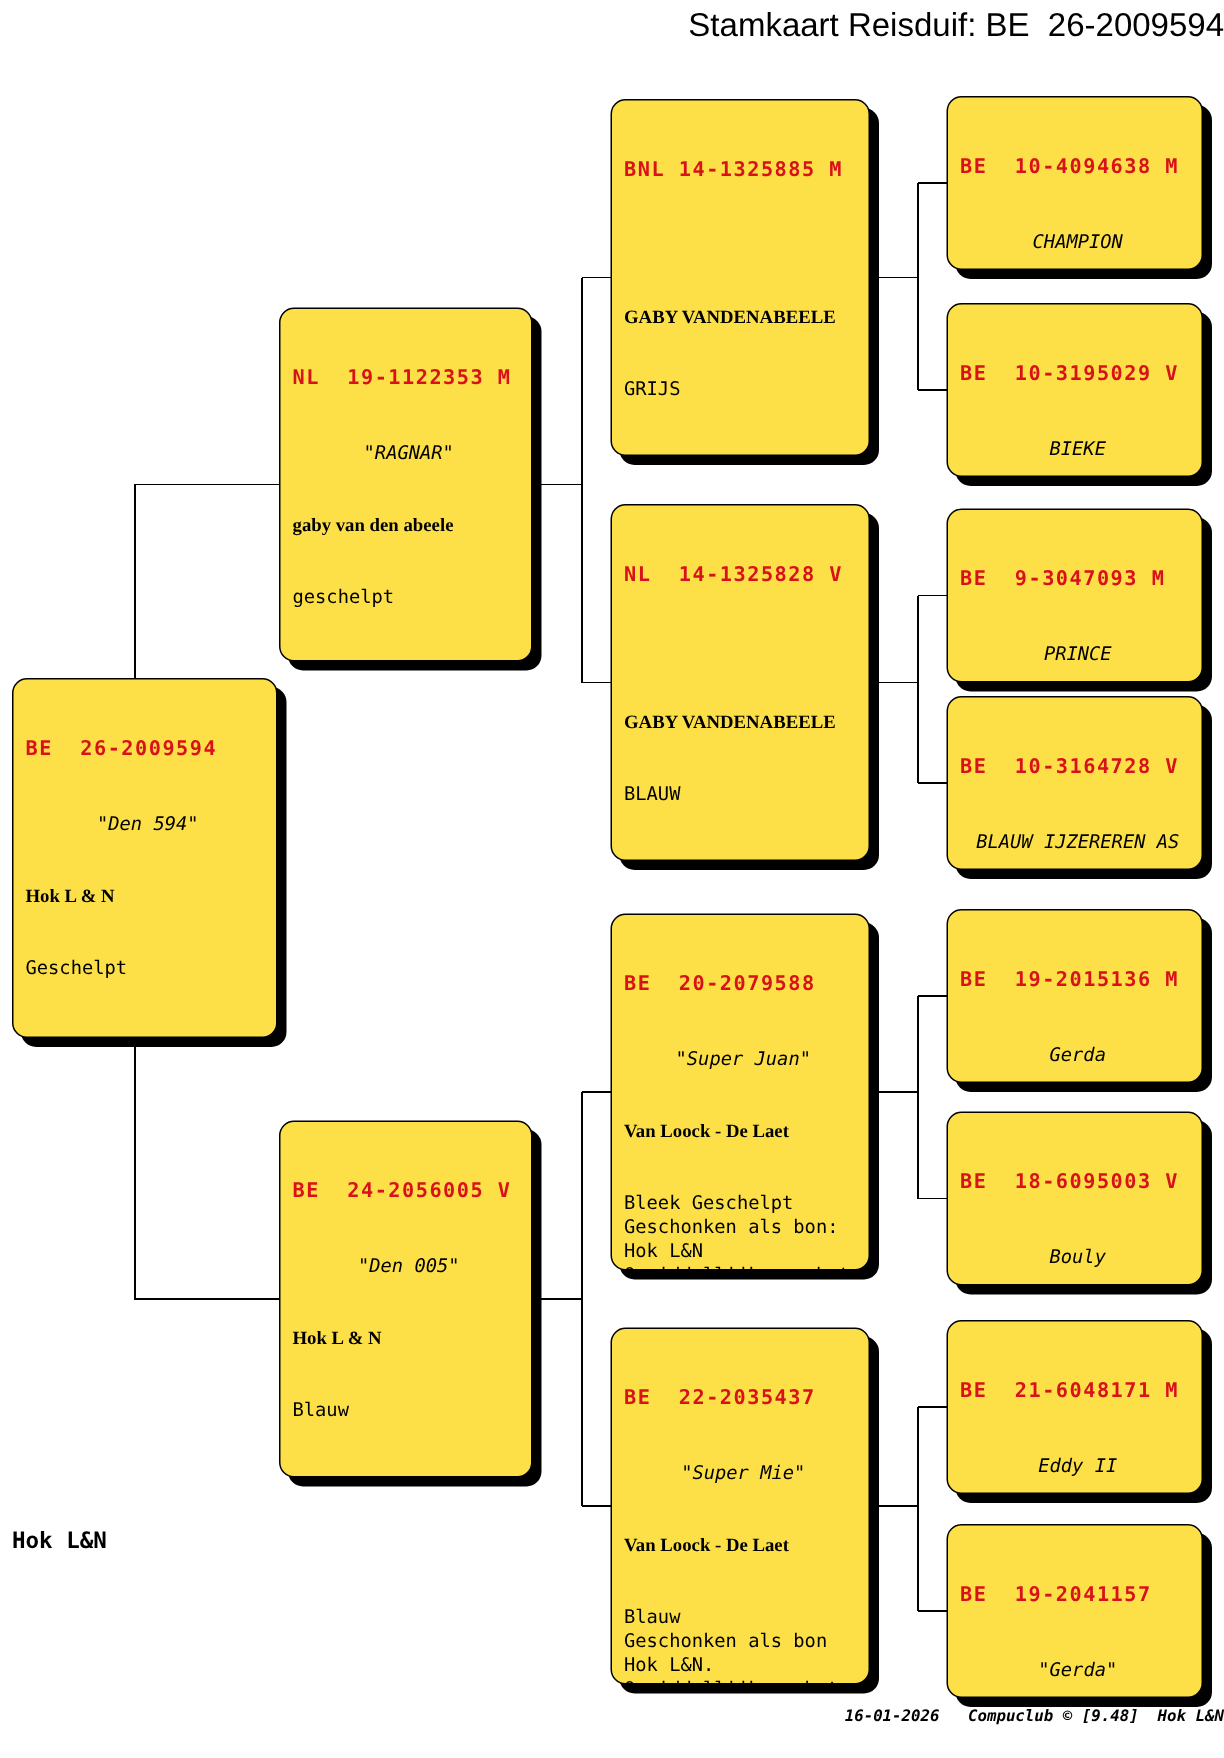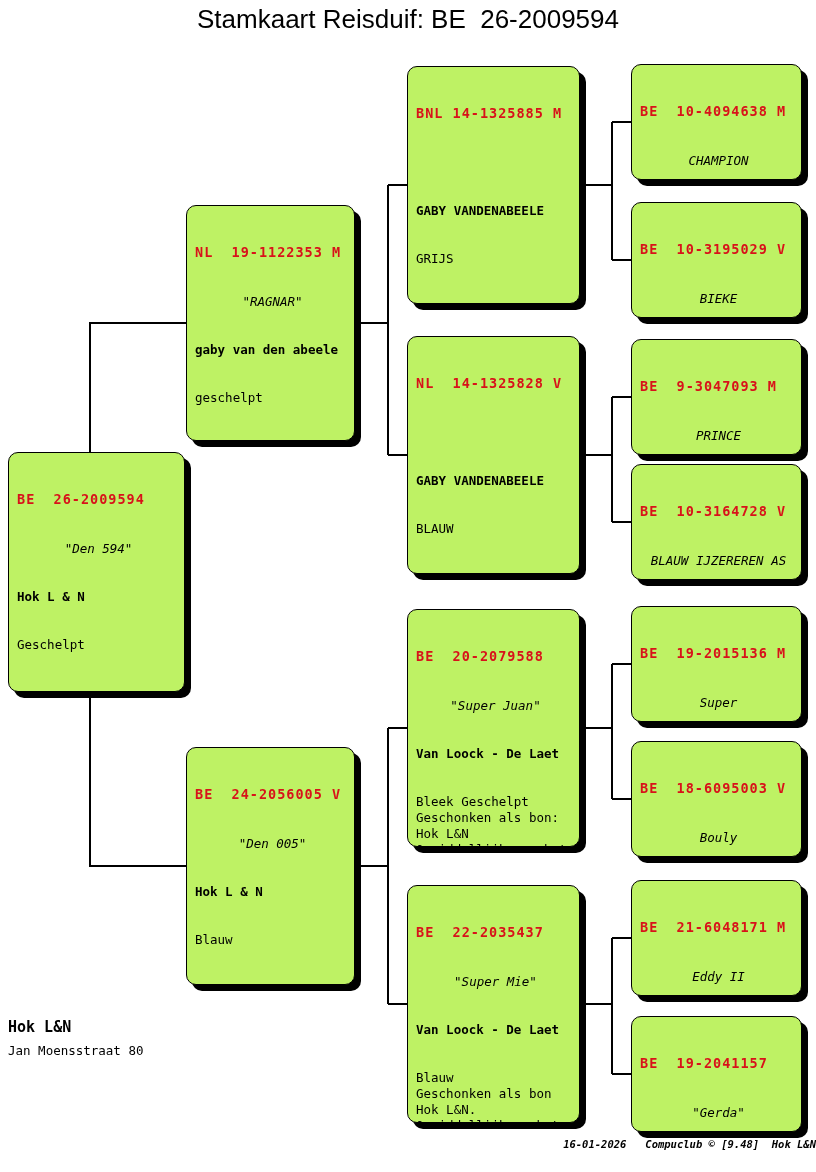--- a/index.html
+++ b/index.html
@@ -6,49 +6,49 @@
   body{
     position:relative;
     width:816px;height:1172px;
     background:#ffffff;
     font-family:"DejaVu Sans Mono", monospace;
     color:#000;
     overflow:hidden;
   }
   .title{
     position:absolute;left:0;top:4px;width:816px;
-    text-align:center;
+    text-align:right;
     font-family:"Liberation Sans", sans-serif;
-    font-size:26px;
+    font-size:22px;
     white-space:pre;
   }
   svg.connectors{position:absolute;left:0;top:0;}
   .pbox{
     position:absolute;
     box-sizing:border-box;
-    background:#bef264;
+    background:#fde047;
     border:1.5px solid #000;
     border-radius:10px;
     box-shadow:6px 6px 0 #000;
     padding:5px 4px 4px 8px;
     font-size:12.5px;
     line-height:16px;
     white-space:pre;
     overflow:hidden;
   }
   .ring{
     color:#d8121a;
     font-weight:bold;
     font-size:13.5px;
     letter-spacing:1px;
     min-height:19px;
     line-height:19px;
   }
   .bname{font-style:italic;min-height:16px;text-align:center;}
-  .owner{font-weight:bold;min-height:16px;}
+  .owner{font-weight:bold;min-height:16px;font-family:Liberation Serif, serif;}
   .line{min-height:16px;}
   .footer{position:absolute;left:8px;top:1018px;}
   .footer .fname{font-weight:bold;font-size:15px;line-height:18px;margin-bottom:7px;}
   .footer .fline{font-size:12.5px;line-height:16px;white-space:pre;}
   .credit{
     position:absolute;right:0;top:1138px;
     font-size:10.5px;font-weight:bold;font-style:italic;
     white-space:pre;
   }
 </style>
@@ -141,21 +141,21 @@
 
 <div class="pbox" style="left:631px;top:464px;width:171px;height:116px">
   <div class="ring">BE  10-3164728 V</div>
   <div class="bname">BLAUW IJZEREREN AS</div>
   
   
 </div>
 
 <div class="pbox" style="left:631px;top:606px;width:171px;height:116px">
   <div class="ring">BE  19-2015136 M</div>
-  <div class="bname">Super</div>
+  <div class="bname">Gerda</div>
   
   
 </div>
 
 <div class="pbox" style="left:631px;top:741px;width:171px;height:116px">
   <div class="ring">BE  18-6095003 V</div>
   <div class="bname">Bouly</div>
   
   
 </div>
@@ -169,16 +169,15 @@
 
 <div class="pbox" style="left:631px;top:1016px;width:171px;height:116px">
   <div class="ring">BE  19-2041157</div>
   <div class="bname">"Gerda"</div>
   
   
 </div>
 
 <div class="footer">
   <div class="fname">Hok L&amp;N</div>
-  <div class="fline">Jan Moensstraat 80</div>
 </div>
 
 <div class="credit">16-01-2026   Compuclub © [9.48]  Hok L&amp;N</div>
 
 </body></html>

